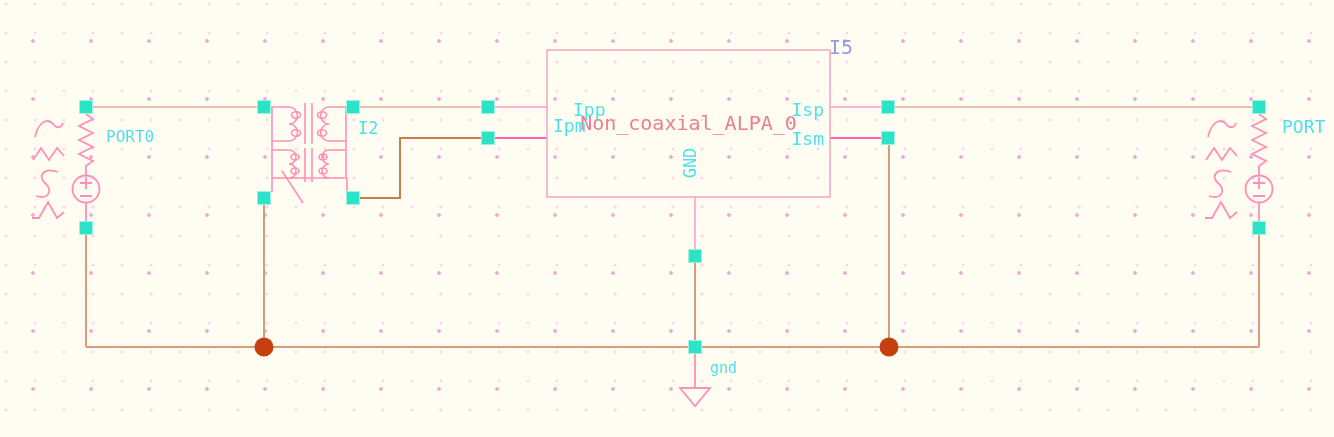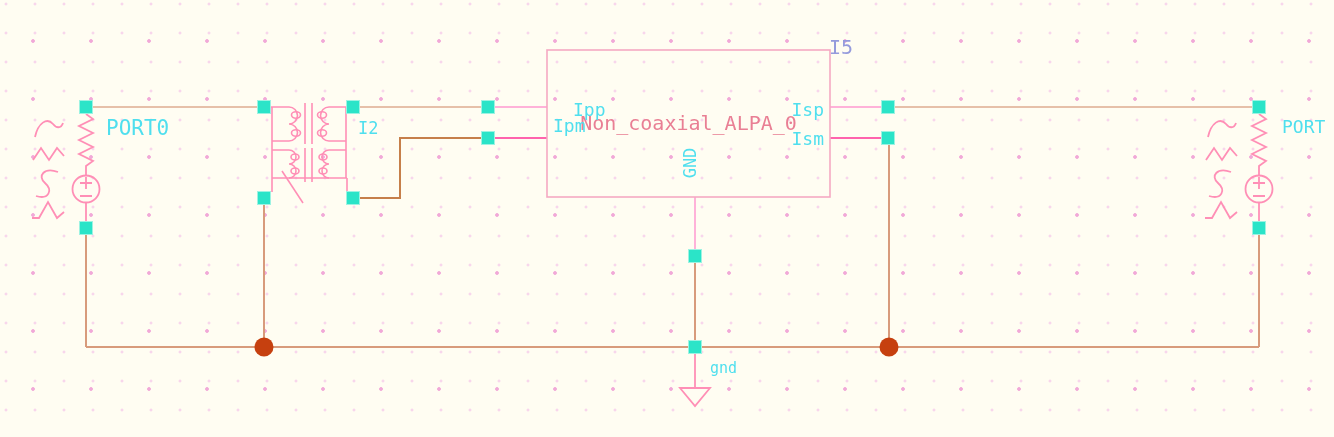--- a/index.html
+++ b/index.html
@@ -8,21 +8,21 @@
     position:relative;width:1334px;height:437px;
     background-color:#fffdf2;
     background-image:
       radial-gradient(circle at 33px 41px, #f1a9d8 1.5px, rgba(0,0,0,0) 2.2px),
       radial-gradient(circle at 6px 4px, #f8d6ec 1.1px, rgba(0,0,0,0) 1.8px);
     background-size:58px 58px,29px 29px;
   }
   svg{position:absolute;left:0;top:0;}
   .lbl{position:absolute;white-space:pre;letter-spacing:0;line-height:1.1;}
   .cyan{color:#4fdfee;}
-  .lbl-port0{left:106px;top:117px;font-size:21px;}
+  .lbl-port0{left:106px;top:128px;font-size:16px;}
   .lbl-i2{left:358px;top:119px;font-size:17px;text-align:right;}
   .lbl-i5{left:829px;top:36px;font-size:20px;color:#959bdc;}
   .lbl-blockname{left:547px;top:112px;width:283px;text-align:center;font-size:20px;color:#e97f94;}
   .lbl-ipp{left:553px;top:100px;font-size:18px;margin-left:20px;}
   .lbl-ipm{left:553px;top:116px;font-size:18px;}
   .lbl-isp{left:768px;top:100px;width:56px;text-align:right;font-size:18px;}
   .lbl-ism{left:768px;top:129px;width:56px;text-align:right;font-size:18px;}
   .lbl-gndpin{left:673px;top:153px;width:34px;height:20px;line-height:20px;text-align:center;
               font-size:17px;transform:rotate(-90deg);transform-origin:center;}
   .lbl-gndnet{left:710px;top:360px;font-size:15px;}

